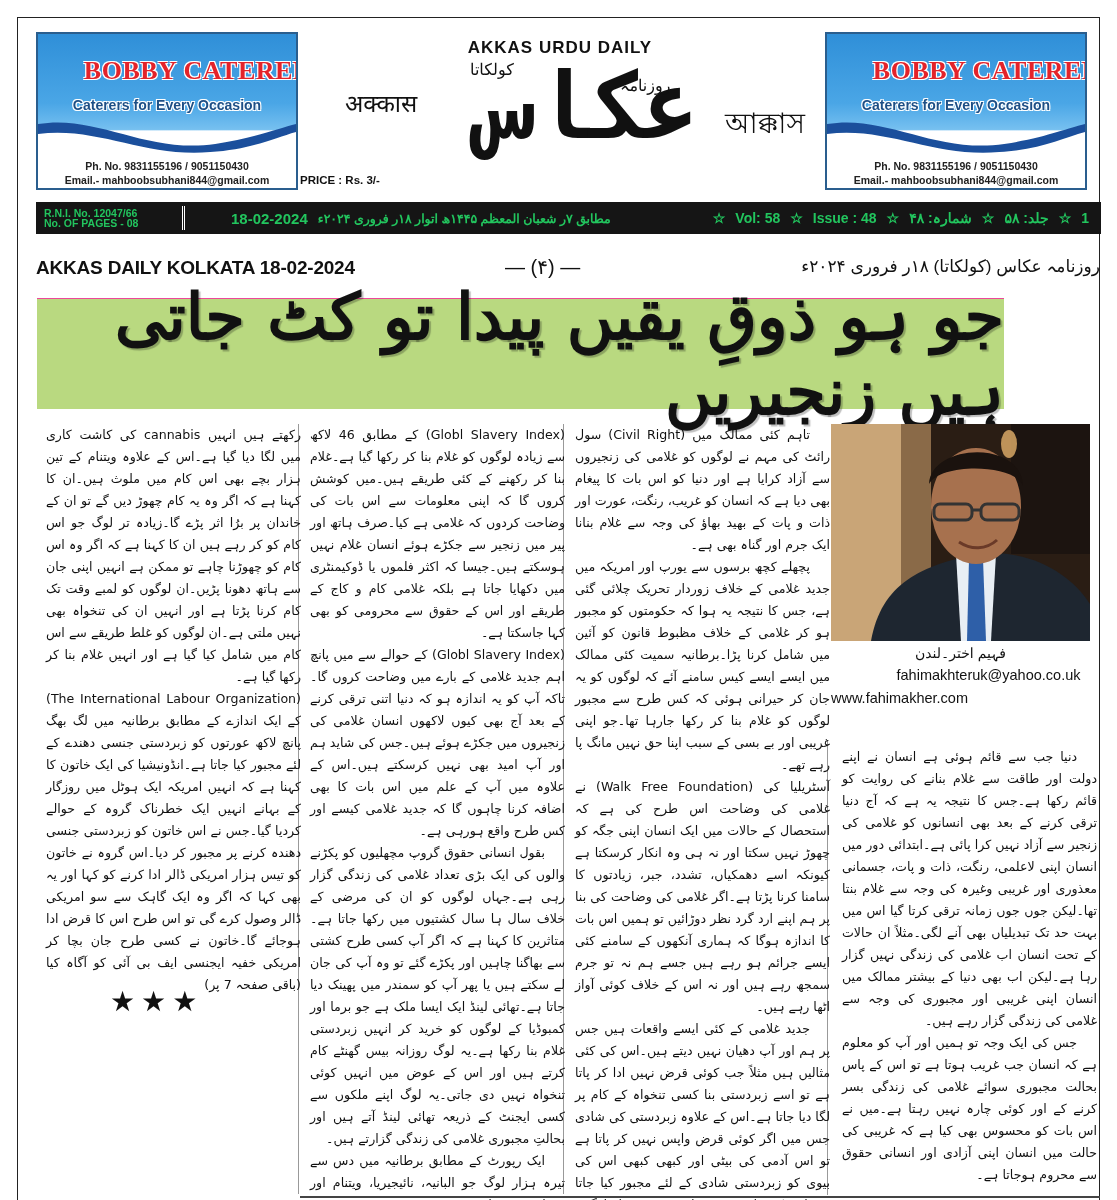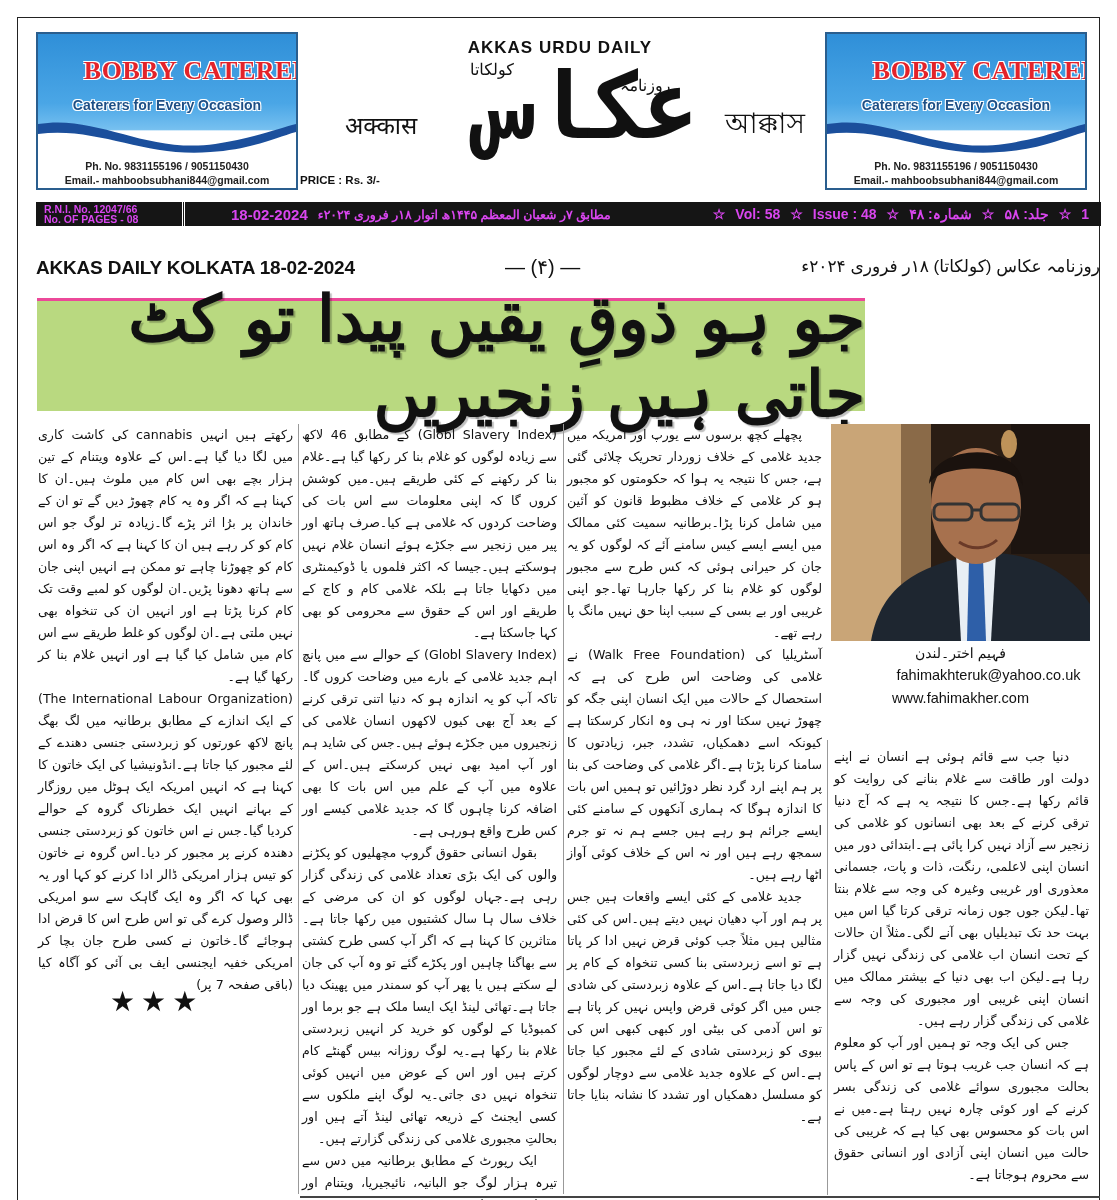--- a/index.html
+++ b/index.html
@@ -12,45 +12,45 @@
   .ad .wave { position:absolute; left:0; top:80px; width:100%; height:40px; }
   .ad .ad-title { position:absolute; top:22px; width:100%; text-align:center; font-family:"Liberation Serif", serif; font-weight:bold; font-size:26px; color:#e3232a; text-shadow:1px 1px 0 #fff, -1px -1px 0 #fff, 1px -1px 0 #fff, -1px 1px 0 #fff; letter-spacing:0.5px;margin-left:31px; }
   .ad .ad-tagline { position:absolute; top:63px; width:100%; text-align:center; font-size:14px; color:#1d4f86; font-weight:bold; text-shadow:1px 1px 0 #fff,-1px -1px 0 #fff,1px -1px 0 #fff,-1px 1px 0 #fff; }
   .ad .ad-phone { position:absolute; top:126px; width:100%; text-align:center; font-size:10.5px; font-weight:bold; color:#222; }
   .ad .ad-email { position:absolute; top:140px; width:100%; text-align:center; font-size:10.5px; font-weight:bold; color:#222; }
   
   .mast-top { position:absolute; left:430px; top:38px; width:260px; text-align:center; font-weight:bold; font-size:17px; letter-spacing:1px; }
   .mast-logo { position:absolute; left:420px; top:55px; width:280px; height:120px; text-align:right; font-family:Liberation Mono, monospace; font-size:92px; line-height:118px; font-weight:bold; direction:rtl; }
   .mast-sub-left { position:absolute; left:470px; top:60px; font-size:16px; direction:rtl; }
   .mast-sub-right { position:absolute; left:620px; top:64px; font-size:16px; direction:rtl;margin-top:12px; }
-  .mast-hindi { position:absolute; left:345px; top:108px; font-size:24px; font-family:Liberation Serif, serif; }
+  .mast-hindi { position:absolute; left:345px; top:86px; font-size:24px; font-family:Liberation Serif, serif; }
   .mast-bengali { position:absolute; left:725px; top:102px; font-size:28px; font-family:"DejaVu Sans", sans-serif; }
   .price-en { position:absolute; left:300px; top:174px; font-weight:bold; font-size:11.5px; }
   .price-ur { position:absolute; left:748px; top:172px; font-size:11.5px; direction:rtl;margin-top:36px; }
   
-  .info-bar { position:absolute; left:36px; top:202px; width:1065px; height:24px; background:#151515; color:#d946ef; display:flex; align-items:center; }
+  .info-bar { position:absolute; left:36px; top:202px; width:1065px; height:32px; background:#151515; color:#22c55e; display:flex; align-items:center; }
   .rni { width:138px; height:24px; display:flex; flex-direction:column; justify-content:center; padding-left:8px; font-weight:bold; font-size:10.5px; line-height:10px; border-right:3px double #fff; }
   .info-date { margin-left:46px; font-weight:bold; font-size:15px; }
   .info-ur { margin-left:10px; font-size:12.5px; font-weight:bold; direction:rtl; }
   .info-right { position:absolute; right:12px; font-weight:bold; font-size:14px; display:flex; gap:10px; direction:ltr; }
   .info-right span.ur { direction:rtl; }
   
   .folio-left { position:absolute; left:36px; top:257px; font-weight:bold; font-size:19px; letter-spacing:-0.2px; }
   .folio-mid { position:absolute; left:505px; top:255px; font-size:20px; }
   .folio-right { position:absolute; left:800px; top:256px; font-size:17px; direction:rtl; width:300px; text-align:right; }
   
-  .headline { position:absolute; left:37px; top:298px; width:828px; height:110px; background:#b9d980; border-top:3px solid #ec4899; display:flex; align-items:center; justify-content:flex-start; }
+  .headline { position:absolute; left:37px; top:298px; width:967px; height:110px; background:#b9d980; border-top:1px solid #ec4899; display:flex; align-items:center; justify-content:flex-start; }
   .headline span { font-family:"DejaVu Serif", serif; font-size:64px; font-weight:bold; direction:rtl; color:#111; text-shadow:2px 2px 1px rgba(0,0,0,0.25); }
   
   .photo { position:absolute; left:831px; top:424px; width:259px; height:217px; overflow:hidden; background:#3d2a1c; }
   .photo-caption { position:absolute; left:831px; top:645px; width:259px; text-align:center; font-size:14px; direction:rtl; }
   .photo-email { position:absolute; left:859px; top:667px; width:259px; text-align:center; font-size:14.5px; }
-  .photo-web { position:absolute; left:831px; top:690px; width:259px; text-align:center; font-size:14.5px; }
+  .photo-web { position:absolute; left:831px; top:690px; width:259px; font-size:14.5px; }
   
-  .col { position:absolute; top:424px; width:255px; direction:rtl; text-align:justify; font-size:12.6px; line-height:22px; font-family:"DejaVu Sans", sans-serif; }
+  .col { position:absolute; top:424px; width:255px; direction:rtl; text-align:justify; font-size:12.6px; line-height:22px; font-family:"DejaVu Sans", sans-serif;margin-left:8px; }
   .col p { margin:0 0 0 0; }
   .col p.indent { text-indent:20px; }
   .col-1 { left:38px; } .col-2 { left:302px; } .col-3 { left:567px; } .col-4 { left:834px; top:746px; }
   .col-rule { position:absolute; top:424px; width:1px; height:770px; background:#999; }
   .stars { position:absolute; left:110px; top:985px; font-size:28px; letter-spacing:6px; }
   .bottom-rule { position:absolute; left:300px; top:1196px; width:800px; height:2px; background:#444; }
 </style>
 </head>
 <body>
 
@@ -147,20 +147,21 @@
 <div class="stars">★★★</div>
 
 <div class="col col-2">
   <p>(Globl Slavery Index) کے مطابق 46 لاکھ سے زیادہ لوگوں کو غلام بنا کر رکھا گیا ہے۔غلام بنا کر رکھنے کے کئی طریقے ہیں۔میں کوشش کروں گا کہ اپنی معلومات سے اس بات کی وضاحت کردوں کہ غلامی ہے کیا۔صرف ہاتھ اور پیر میں زنجیر سے جکڑے ہوئے انسان غلام نہیں ہوسکتے ہیں۔جیسا کہ اکثر فلموں یا ڈوکیمنٹری میں دکھایا جاتا ہے بلکہ غلامی کام و کاج کے طریقے اور اس کے حقوق سے محرومی کو بھی کہا جاسکتا ہے۔</p>
   <p>(Globl Slavery Index) کے حوالے سے میں پانچ اہم جدید غلامی کے بارے میں وضاحت کروں گا۔تاکہ آپ کو یہ اندازہ ہو کہ دنیا اتنی ترقی کرنے کے بعد آج بھی کیوں لاکھوں انسان غلامی کی زنجیروں میں جکڑے ہوئے ہیں۔جس کی شاید ہم اور آپ امید بھی نہیں کرسکتے ہیں۔اس کے علاوہ میں آپ کے علم میں اس بات کا بھی اضافہ کرنا چاہوں گا کہ جدید غلامی کیسے اور کس طرح واقع ہورہی ہے۔</p>
   <p class="indent">بقول انسانی حقوق گروپ مچھلیوں کو پکڑنے والوں کی ایک بڑی تعداد غلامی کی زندگی گزار رہی ہے۔جہاں لوگوں کو ان کی مرضی کے خلاف سال ہا سال کشتیوں میں رکھا جاتا ہے۔متاثرین کا کہنا ہے کہ اگر آپ کسی طرح کشتی سے بھاگنا چاہیں اور پکڑے گئے تو وہ آپ کی جان لے سکتے ہیں یا پھر آپ کو سمندر میں پھینک دیا جاتا ہے۔تھائی لینڈ ایک ایسا ملک ہے جو برما اور کمبوڈیا کے لوگوں کو خرید کر انہیں زبردستی غلام بنا رکھا ہے۔یہ لوگ روزانہ بیس گھنٹے کام کرتے ہیں اور اس کے عوض میں انہیں کوئی تنخواہ نہیں دی جاتی۔یہ لوگ اپنے ملکوں سے کسی ایجنٹ کے ذریعہ تھائی لینڈ آتے ہیں اور بحالتِ مجبوری غلامی کی زندگی گزارتے ہیں۔</p>
   <p class="indent">ایک رپورٹ کے مطابق برطانیہ میں دس سے تیرہ ہزار لوگ جو البانیہ، نائیجیریا، ویتنام اور رومانیہ سے تعلق</p>
 </div>
 
 <div class="col col-3">
+  <p class="indent">تاہم کئی ممالک میں (Civil Right) سول رائٹ کی مہم نے لوگوں کو غلامی کی زنجیروں سے آزاد کرایا ہے اور دنیا کو اس بات کا پیغام بھی دیا ہے کہ انسان کو غریب، رنگت، عورت اور ذات و پات کے بھید بھاؤ کی وجہ سے غلام بنانا ایک جرم اور گناہ بھی ہے۔</p>
   <p class="indent">پچھلے کچھ برسوں سے یورپ اور امریکہ میں جدید غلامی کے خلاف زوردار تحریک چلائی گئی ہے، جس کا نتیجہ یہ ہوا کہ حکومتوں کو مجبور ہو کر غلامی کے خلاف مظبوط قانون کو آئین میں شامل کرنا پڑا۔برطانیہ سمیت کئی ممالک میں ایسے ایسے کیس سامنے آئے کہ لوگوں کو یہ جان کر حیرانی ہوئی کہ کس طرح سے مجبور لوگوں کو غلام بنا کر رکھا جارہا تھا۔جو اپنی غریبی اور بے بسی کے سبب اپنا حق نہیں مانگ پا رہے تھے۔</p>
   <p>آسٹریلیا کی (Walk Free Foundation) نے غلامی کی وضاحت اس طرح کی ہے کہ استحصال کے حالات میں ایک انسان اپنی جگہ کو چھوڑ نہیں سکتا اور نہ ہی وہ انکار کرسکتا ہے کیونکہ اسے دھمکیاں، تشدد، جبر، زیادتوں کا سامنا کرنا پڑتا ہے۔اگر غلامی کی وضاحت کی بنا پر ہم اپنے ارد گرد نظر دوڑائیں تو ہمیں اس بات کا اندازہ ہوگا کہ ہماری آنکھوں کے سامنے کئی ایسے جرائم ہو رہے ہیں جسے ہم نہ تو جرم سمجھ رہے ہیں اور نہ اس کے خلاف کوئی آواز اٹھا رہے ہیں۔</p>
   <p class="indent">جدید غلامی کے کئی ایسے واقعات ہیں جس پر ہم اور آپ دھیان نہیں دیتے ہیں۔اس کی کئی مثالیں ہیں مثلاً جب کوئی قرض نہیں ادا کر پاتا ہے تو اسے زبردستی بنا کسی تنخواہ کے کام پر لگا دیا جاتا ہے۔اس کے علاوہ زبردستی کی شادی جس میں اگر کوئی قرض واپس نہیں کر پاتا ہے تو اس آدمی کی بیٹی اور کبھی کبھی اس کی بیوی کو زبردستی شادی کے لئے مجبور کیا جاتا ہے۔اس کے علاوہ جدید غلامی سے دوچار لوگوں کو مسلسل دھمکیاں اور تشدد کا نشانہ بنایا جاتا ہے۔</p>
 </div>
 
 <div class="col col-4">
   <p class="indent">دنیا جب سے قائم ہوئی ہے انسان نے اپنے دولت اور طاقت سے غلام بنانے کی روایت کو قائم رکھا ہے۔جس کا نتیجہ یہ ہے کہ آج دنیا ترقی کرنے کے بعد بھی انسانوں کو غلامی کی زنجیر سے آزاد نہیں کرا پائی ہے۔ابتدائی دور میں انسان اپنی لاعلمی، رنگت، ذات و پات، جسمانی معذوری اور غریبی وغیرہ کی وجہ سے غلام بنتا تھا۔لیکن جوں جوں زمانہ ترقی کرتا گیا اس میں بہت حد تک تبدیلیاں بھی آنے لگی۔مثلاً ان حالات کے تحت انسان اب غلامی کی زندگی نہیں گزار رہا ہے۔لیکن اب بھی دنیا کے بیشتر ممالک میں انسان اپنی غریبی اور مجبوری کی وجہ سے غلامی کی زندگی گزار رہے ہیں۔</p>
   <p class="indent">جس کی ایک وجہ تو ہمیں اور آپ کو معلوم ہے کہ انسان جب غریب ہوتا ہے تو اس کے پاس بحالت مجبوری سوائے غلامی کی زندگی بسر کرنے کے اور کوئی چارہ نہیں رہتا ہے۔میں نے اس بات کو محسوس بھی کیا ہے کہ غریبی کی حالت میں انسان اپنی آزادی اور انسانی حقوق سے محروم ہوجاتا ہے۔</p>
 </div>
 

